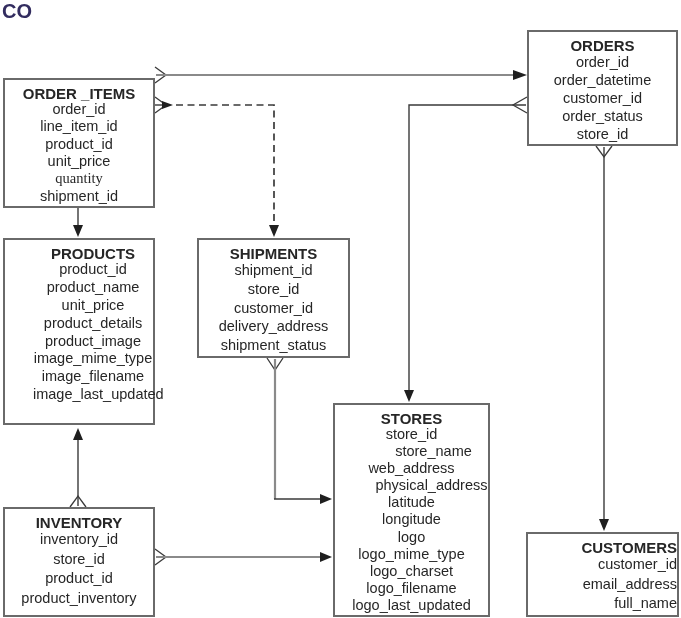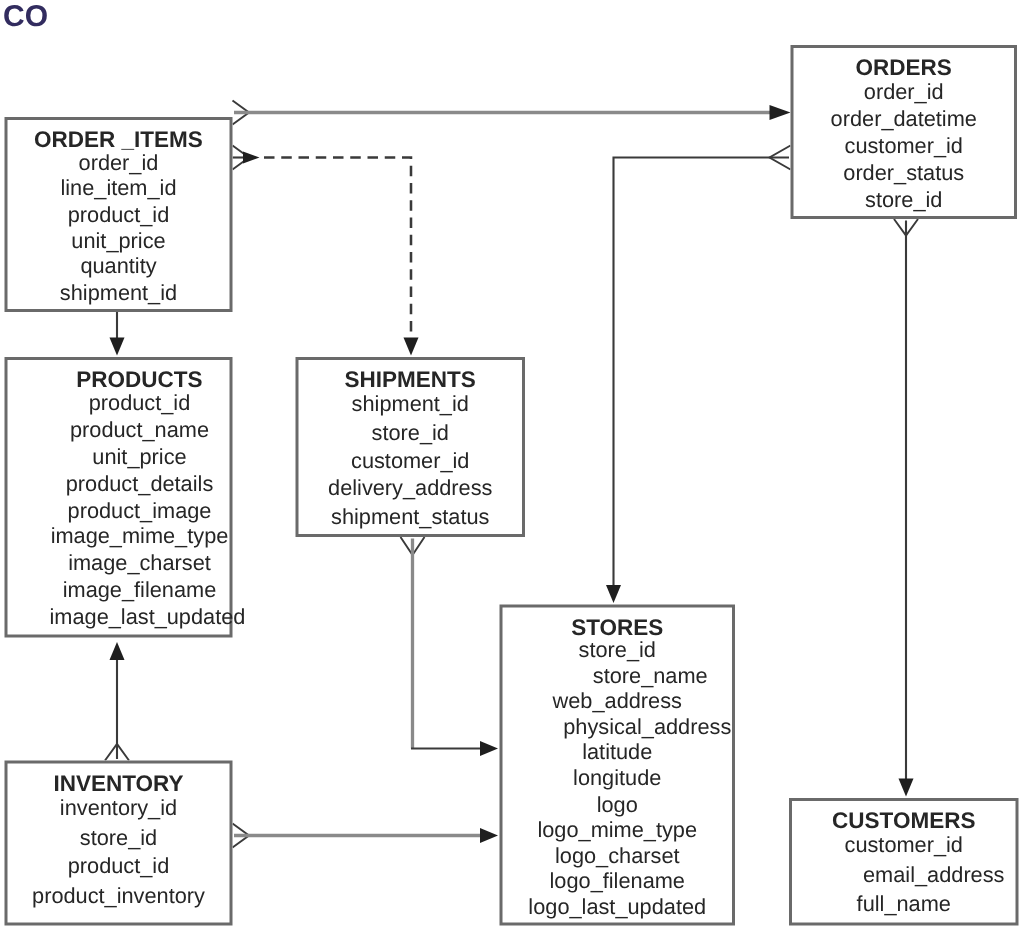--- a/index.html
+++ b/index.html
@@ -81,40 +81,39 @@
     </g>
   </svg>
 
   <div id="entities">
       <div class="entity" style="left: 3px; top: 30px; width: 152px; height: 130px; margin-top: 48px;">
         <div class="entity-title">ORDER _ITEMS</div>
         <div class="entity-field" style="line-height: 17.3333px;">order_id</div>
         <div class="entity-field" style="line-height: 17.3333px;">line_item_id</div>
         <div class="entity-field" style="line-height: 17.3333px;">product_id</div>
         <div class="entity-field" style="line-height: 17.3333px;">unit_price</div>
-        <div class="entity-field" style="line-height: 17.3333px;">quantity</div>
+        <div class="entity-field" style="line-height: 17.3333px; font-family: Liberation Serif, serif;">quantity</div>
         <div class="entity-field" style="line-height: 17.3333px;">shipment_id</div>
       </div>
       <div class="entity" style="left: 527px; top: 30px; width: 151px; height: 116px;">
         <div class="entity-title">ORDERS</div>
         <div class="entity-field" style="line-height: 18px;">order_id</div>
         <div class="entity-field" style="line-height: 18px;">order_datetime</div>
         <div class="entity-field" style="line-height: 18px;">customer_id</div>
         <div class="entity-field" style="line-height: 18px;">order_status</div>
         <div class="entity-field" style="line-height: 18px;">store_id</div>
       </div>
       <div class="entity" style="left: 3px; top: 238px; width: 152px; height: 187px; padding-left: 28px;">
         <div class="entity-title">PRODUCTS</div>
         <div class="entity-field" style="line-height: 17.8889px;">product_id</div>
         <div class="entity-field" style="line-height: 17.8889px;">product_name</div>
         <div class="entity-field" style="line-height: 17.8889px;">unit_price</div>
         <div class="entity-field" style="line-height: 17.8889px;">product_details</div>
         <div class="entity-field" style="line-height: 17.8889px;">product_image</div>
         <div class="entity-field" style="line-height: 17.8889px;">image_mime_type</div>
-        <div class="entity-field" style="line-height: 17.8889px;">image_charset</div>
         <div class="entity-field" style="line-height: 17.8889px;">image_filename</div>
         <div class="entity-field" style="line-height: 17.8889px;">image_last_updated</div>
       </div>
       <div class="entity" style="left: 197px; top: 238px; width: 153px; height: 120px;">
         <div class="entity-title">SHIPMENTS</div>
         <div class="entity-field" style="line-height: 18.8px;">shipment_id</div>
         <div class="entity-field" style="line-height: 18.8px;">store_id</div>
         <div class="entity-field" style="line-height: 18.8px;">customer_id</div>
         <div class="entity-field" style="line-height: 18.8px;">delivery_address</div>
         <div class="entity-field" style="line-height: 18.8px;">shipment_status</div>
@@ -133,20 +132,20 @@
         <div class="entity-field" style="line-height: 17.0909px;">logo_filename</div>
         <div class="entity-field" style="line-height: 17.0909px;">logo_last_updated</div>
       </div>
       <div class="entity" style="left: 3px; top: 507px; width: 152px; height: 110px;">
         <div class="entity-title">INVENTORY</div>
         <div class="entity-field" style="line-height: 19.5px;">inventory_id</div>
         <div class="entity-field" style="line-height: 19.5px;">store_id</div>
         <div class="entity-field" style="line-height: 19.5px;">product_id</div>
         <div class="entity-field" style="line-height: 19.5px;">product_inventory</div>
       </div>
-      <div class="entity" style="left: 526px; top: 532px; width: 153px; height: 85px;">
+      <div class="entity" style="left: 526px; top: 532px; width: 153px; height: 85px; text-align: right;">
         <div class="entity-title">CUSTOMERS</div>
         <div class="entity-field" style="line-height: 19.5px;">customer_id</div>
         <div class="entity-field" style="line-height: 19.5px; padding-left: 40px;">email_address</div>
         <div class="entity-field" style="line-height: 19.5px;">full_name</div>
       </div>
     </div>
 </div>
 
 </body></html>

